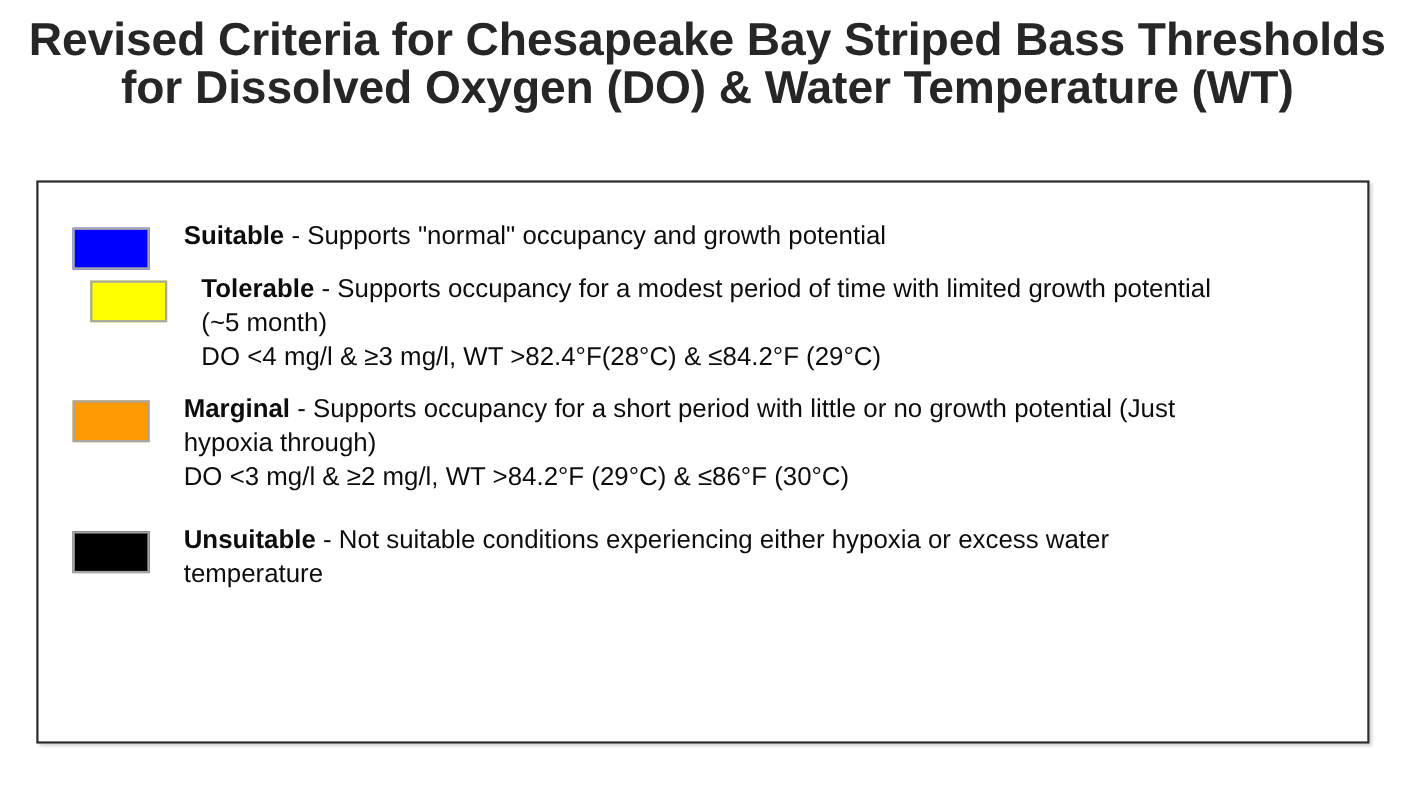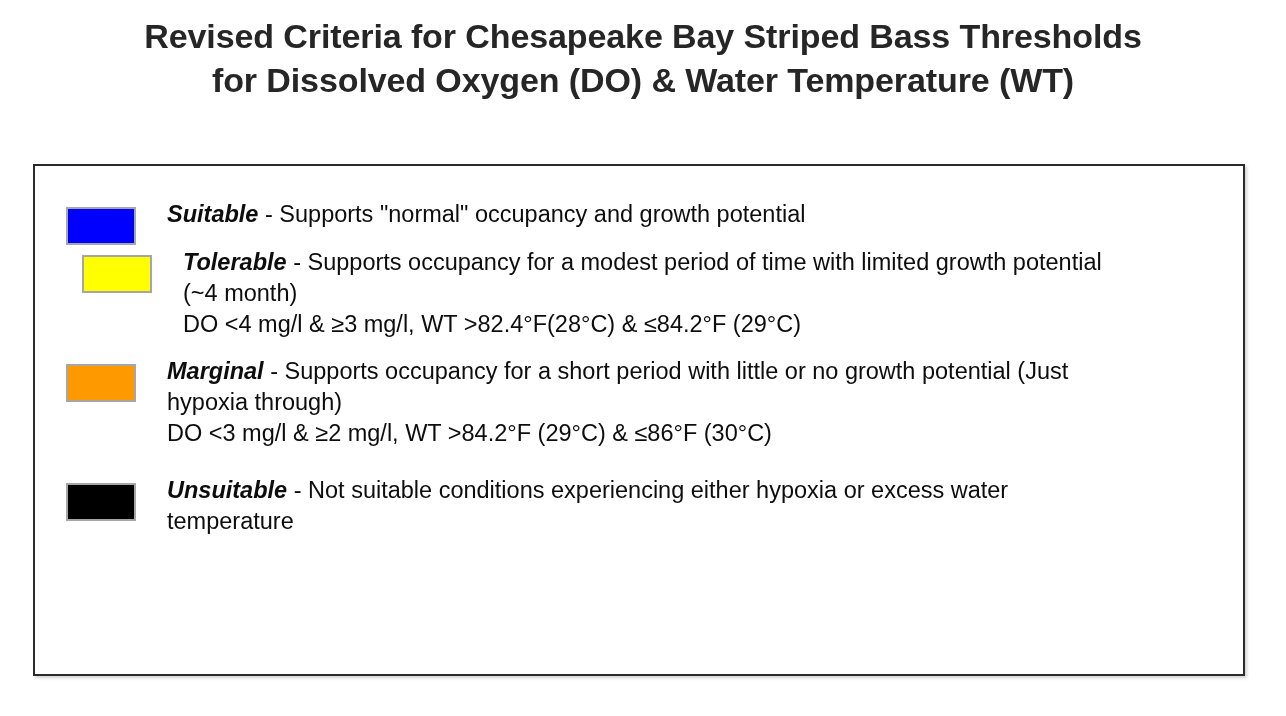--- a/index.html
+++ b/index.html
@@ -24,21 +24,21 @@
 
   
   .title {
     position: absolute;
     left: 0;
     top: 14px;
     width: 1286px;
     text-align: center;
     color: #262626;
     font-weight: bold;
-    font-size: 34px;
+    font-size: 42px;
     line-height: 44px;
     letter-spacing: -0.1px;
   }
   .title .tline {
     display: block;
     white-space: nowrap;
   }
 
   
   .legend-box {
@@ -88,21 +88,20 @@
     padding-right: 8px;
     color: #0d0d0d;
     font-size: 23.5px;
     line-height: 31px;
   }
   .entry-line {
     display: block;
   }
   .entry-label {
     font-weight: bold;
-    font-style: italic;
   }
 </style>
 </head>
 <body>
 
 <div id="slide">
 
   <div class="title">
     <span class="tline">Revised Criteria for Chesapeake Bay Striped Bass Thresholds</span>
     <span class="tline">for Dissolved Oxygen (DO) &amp; Water Temperature (WT)</span>
@@ -116,21 +115,21 @@
       <span class="swatch blue"></span>
       <div class="entry-text">
         <span class="entry-line"><span class="entry-label">Suitable</span><span> - </span><span>Supports "normal" occupancy and growth potential</span></span>
       </div>
     </div>
 
     <div class="legend-entry e2">
       <span class="swatch yellow"></span>
       <div class="entry-text">
         <span class="entry-line"><span class="entry-label">Tolerable</span><span> - </span><span>Supports occupancy for a modest period of time with limited growth potential</span></span>
-        <span class="entry-line">(~4 month)</span>
+        <span class="entry-line">(~5 month)</span>
         <span class="entry-line">DO &lt;4 mg/l &amp; ≥3 mg/l, WT &gt;82.4°F(28°C) &amp; ≤84.2°F (29°C)</span>
       </div>
     </div>
 
     <div class="legend-entry e3">
       <span class="swatch orange"></span>
       <div class="entry-text">
         <span class="entry-line"><span class="entry-label">Marginal</span><span> - </span><span>Supports occupancy for a short period with little or no growth potential (Just</span></span>
         <span class="entry-line">hypoxia through)</span>
         <span class="entry-line">DO &lt;3 mg/l &amp; ≥2 mg/l, WT &gt;84.2°F (29°C) &amp; ≤86°F (30°C)</span>

